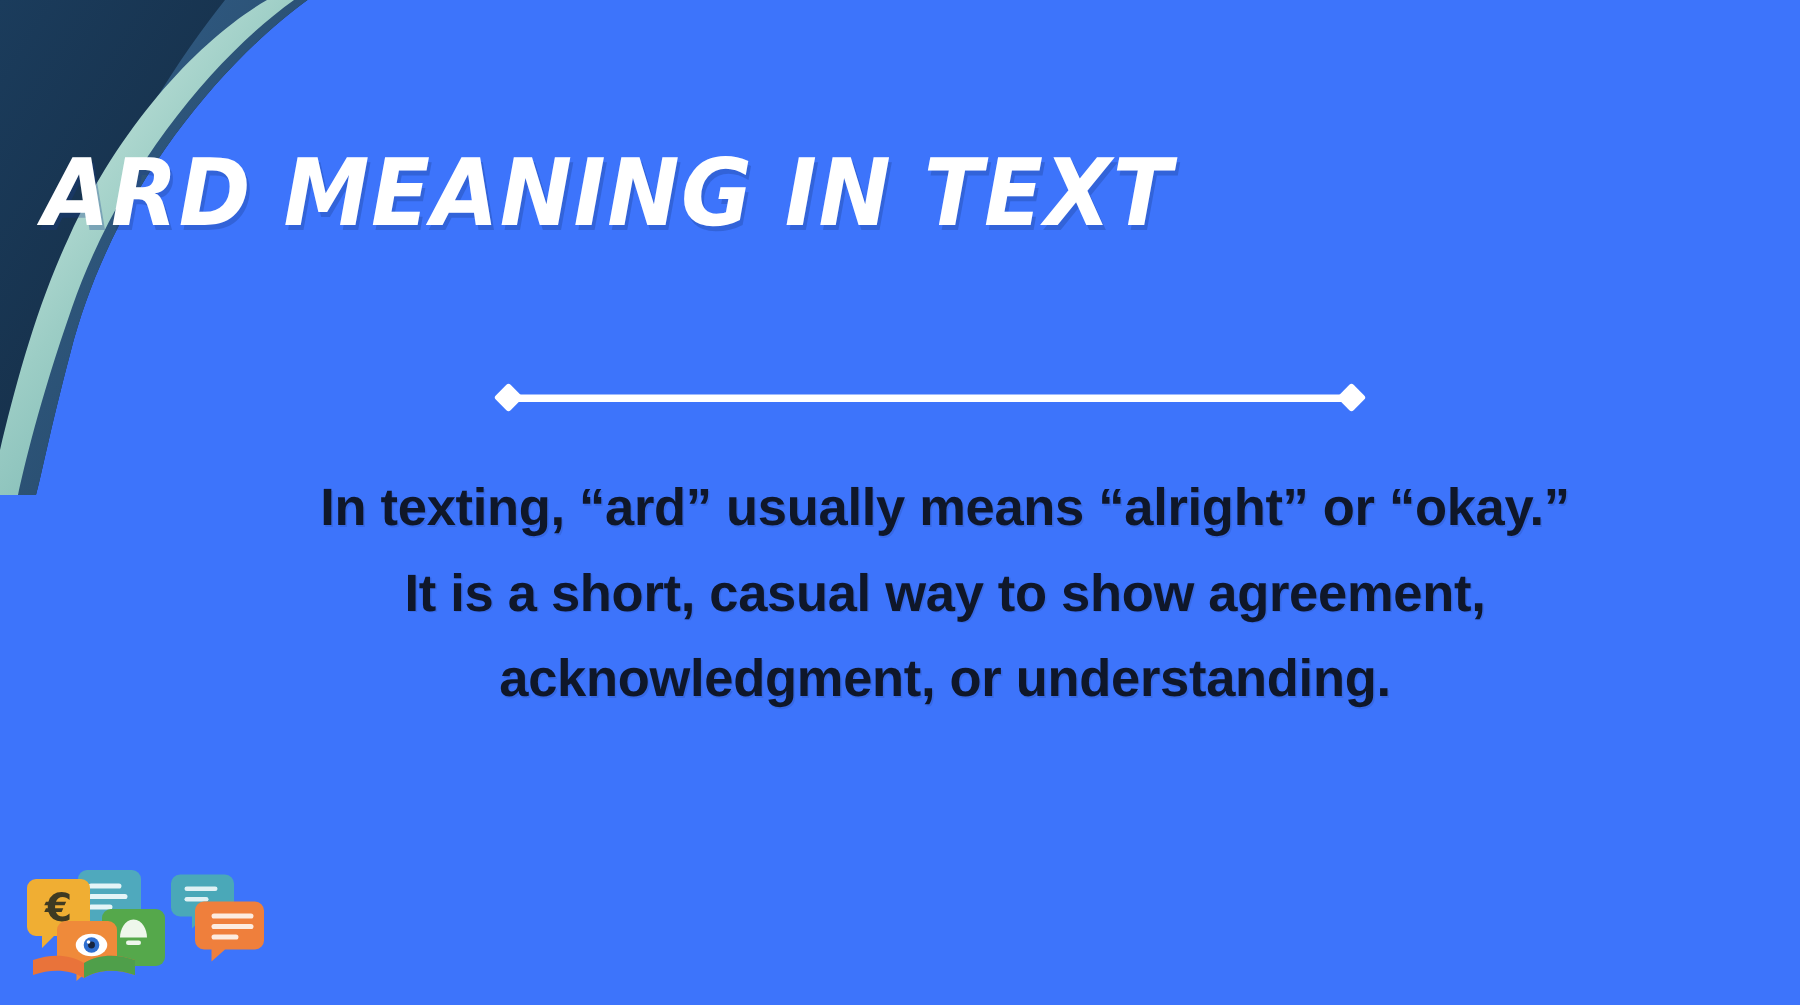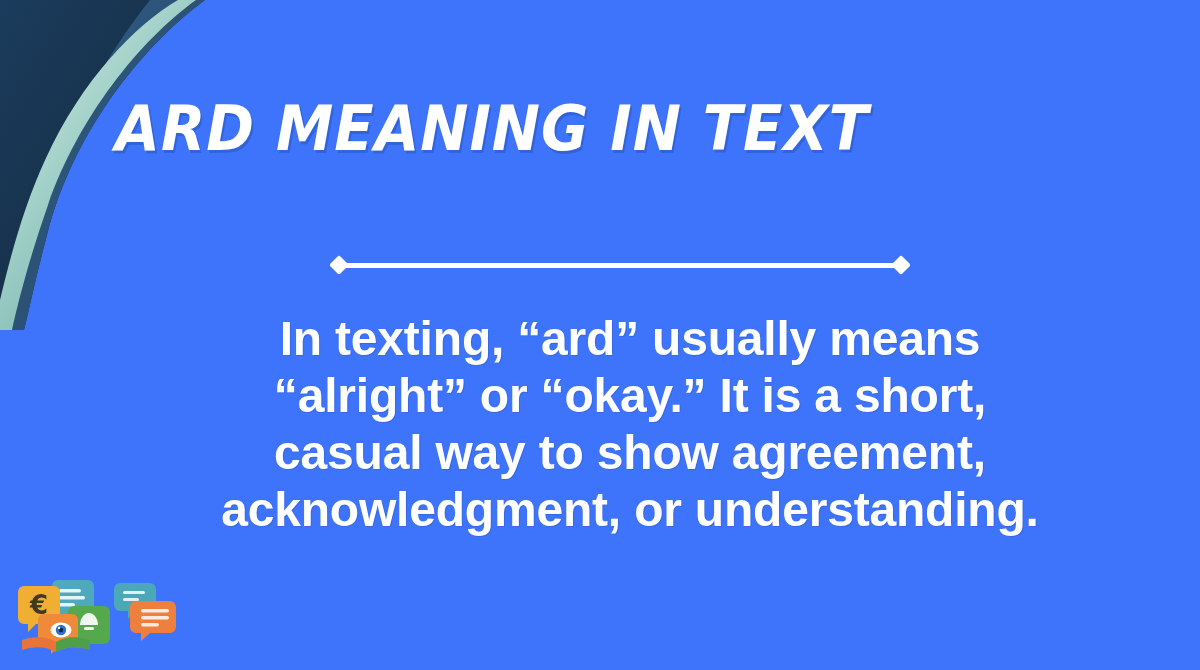--- a/index.html
+++ b/index.html
@@ -35,21 +35,21 @@
   #corner-decoration svg {
     display: block;
   }
 
   
   #title-block {
     position: absolute;
     left: 0;
     top: 96px;
     width: 984px;
-    text-align: center;
+    text-align: left;
   }
   #page-title {
     display: inline-block;
     margin: 0;
     color: #ffffff;
     font-family: "DejaVu Sans", sans-serif;
     font-size: 62px;
     font-weight: 700;
     font-style: italic;
     letter-spacing: 1px;
@@ -92,23 +92,23 @@
   
   #definition-block {
     position: absolute;
     left: 210px;
     top: 310px;
     width: 840px;
     text-align: center;
   }
   #definition-text {
     margin: 0;
-    color: #ffffff;
+    color: #0f172a;
     font-family: "Liberation Sans", sans-serif;
-    font-size: 48px;
+    font-size: 35px;
     font-weight: 700;
     line-height: 57px;
     letter-spacing: -0.2px;
     text-shadow: 1px 1px 0 rgba(28, 58, 140, 0.18);
   }
 
   
   #site-logo {
     position: absolute;
     left: 14px;

